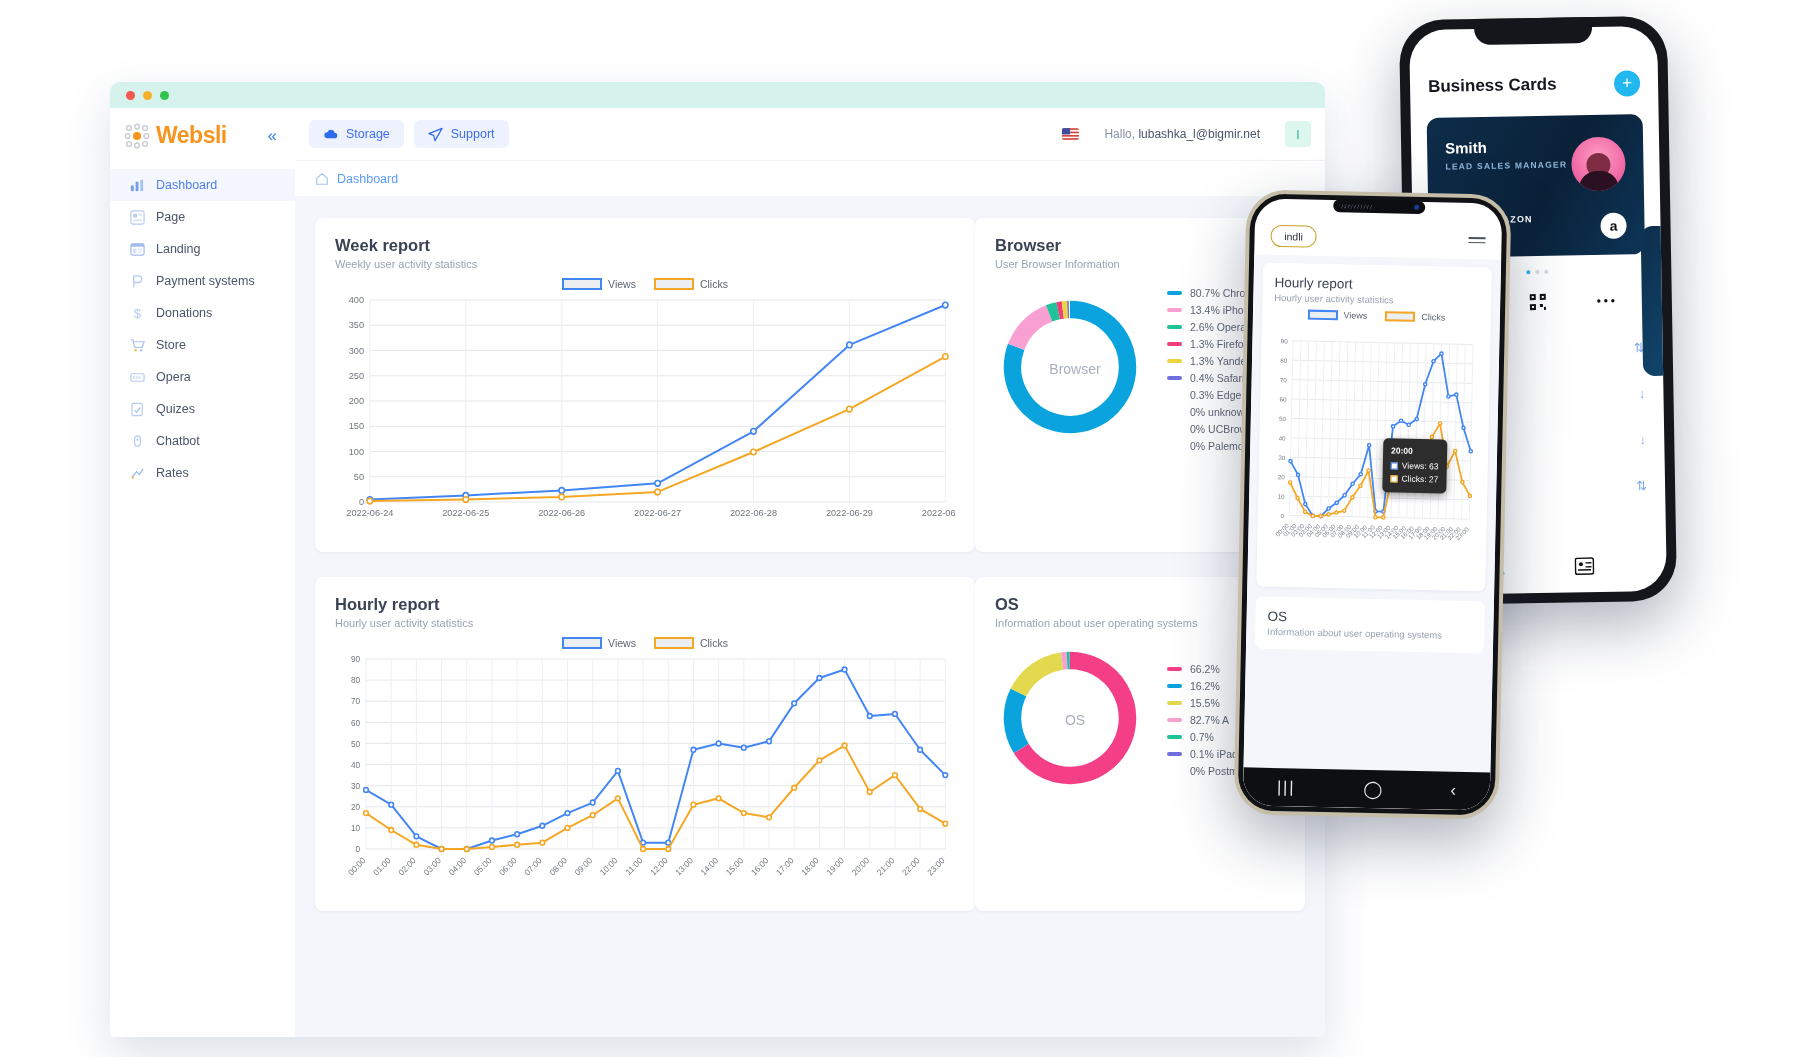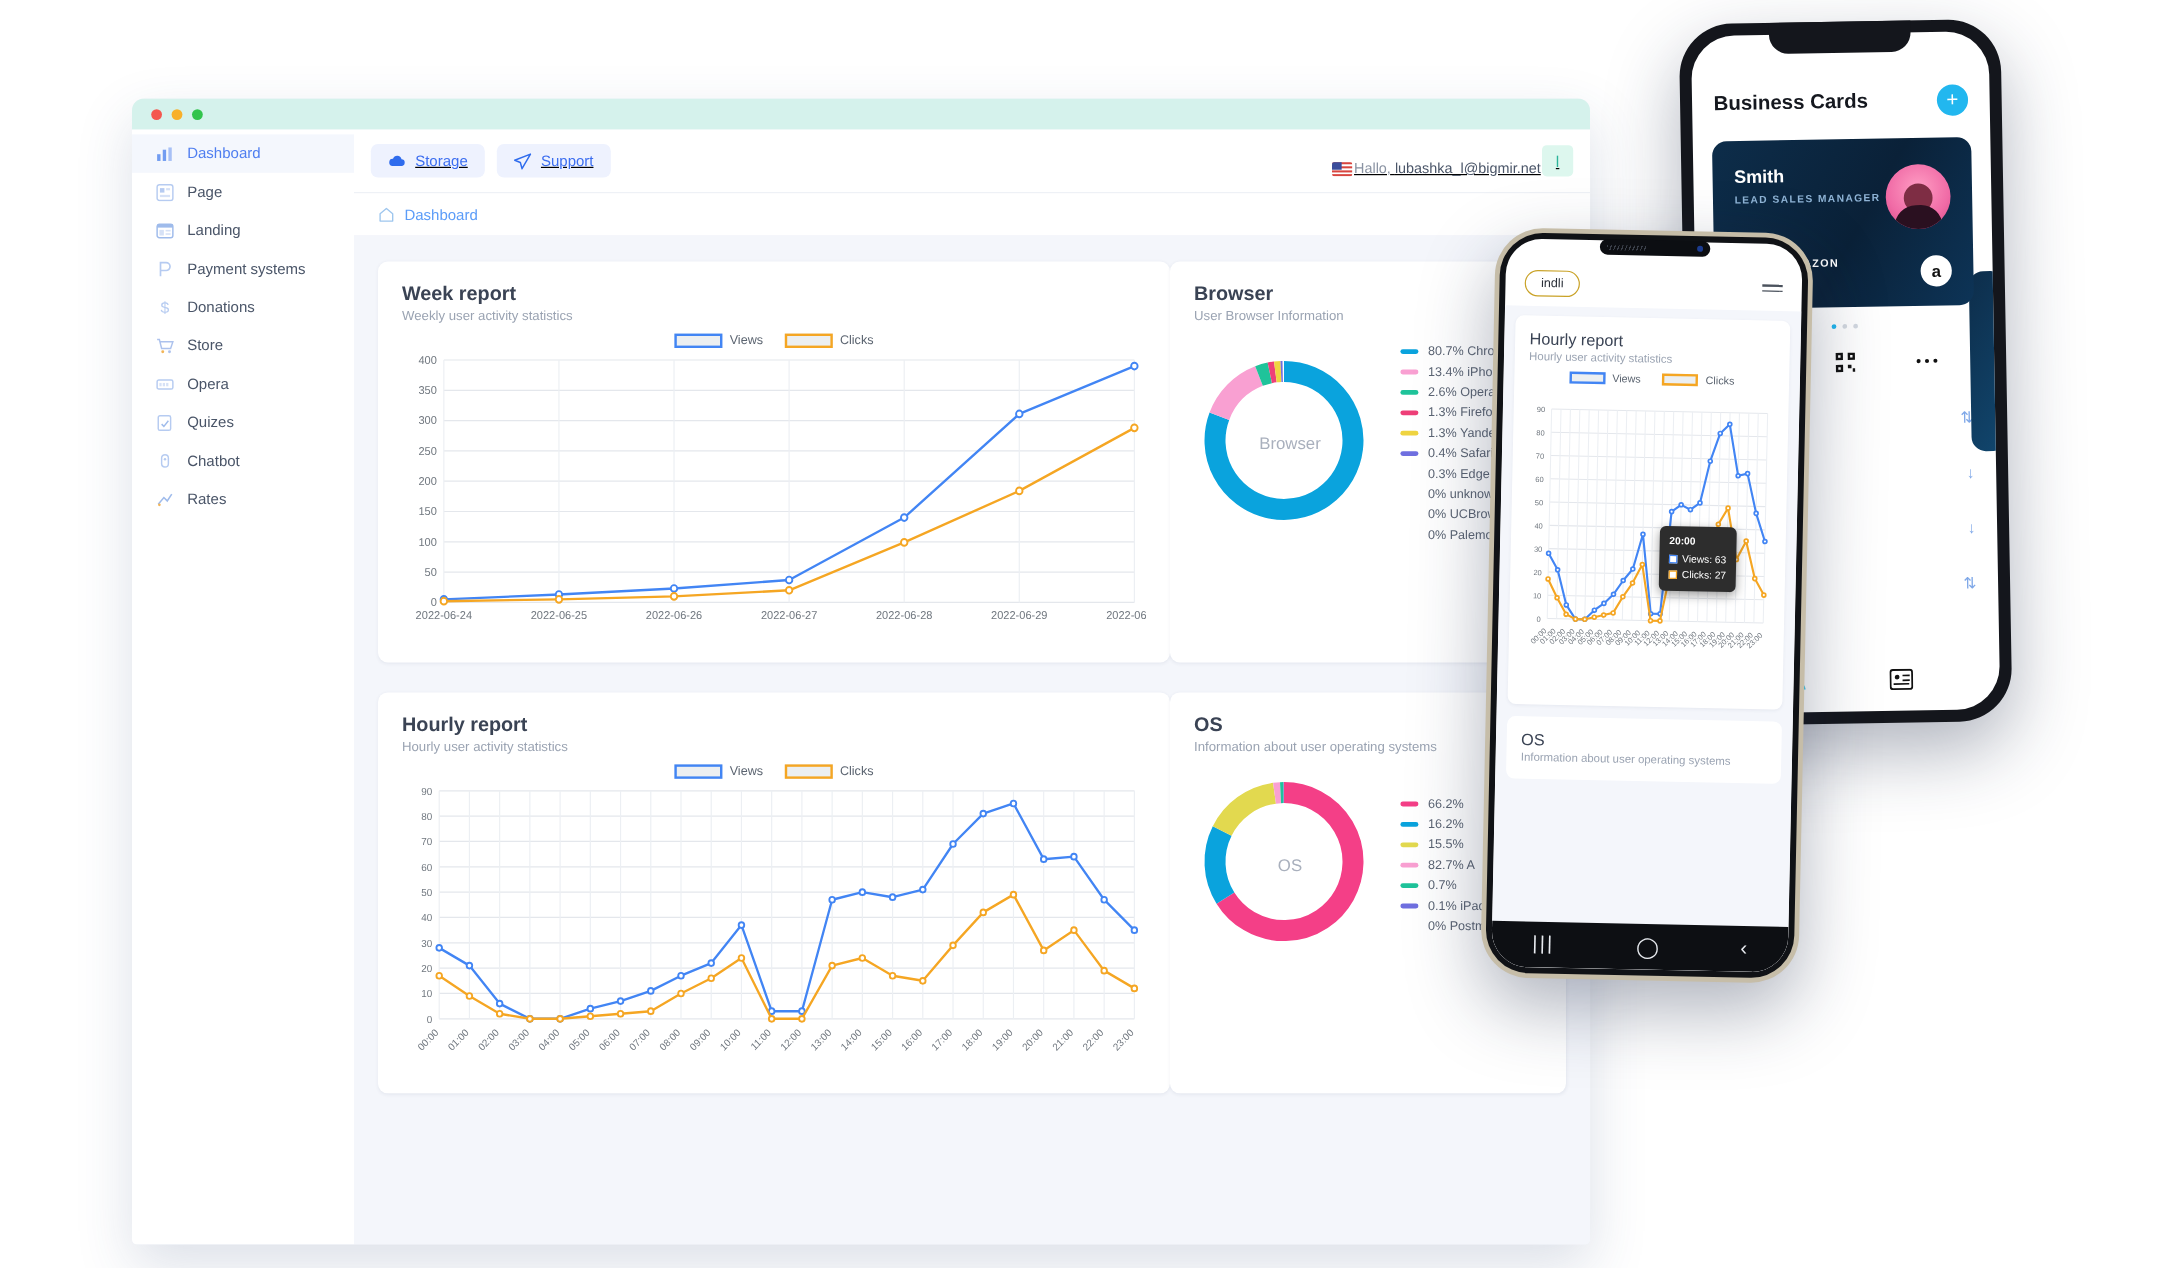--- a/index.html
+++ b/index.html
@@ -73,29 +73,29 @@
     margin-top: 12px; width: 100%; height: 29px;
     background: #ffc10b; border: 0; border-radius: 5px;
     color: #1d2430; font-size: 12.5px; cursor: pointer;
     display: flex; align-items: center; justify-content: center; gap: 8px;
   }
 
   
   .main { flex: 1; display: flex; flex-direction: column; min-width: 0; }
   .topbar {
     height: 52px; background: #fff;
-    display: flex; align-items: center; padding: 0 14px; gap: 10px; text-decoration: underline;
+    display: flex; align-items: center; padding: 0 14px; gap: 10px;
   }
   .tbtn {
     display: flex; align-items: center; gap: 8px;
     background: #eef2fe; border: 0; border-radius: 6px;
     height: 28px; padding: 0 14px;
     color: #3c6ef0; font-size: 12.5px; cursor: pointer;
   }
-  .topright { margin-left: auto; display: flex; align-items: flex-end; gap: 1px; }
+  .topright { margin-left: auto; display: flex; align-items: center; gap: 25px; }
   .flag { width: 17px; height: 12px; border-radius: 2px; overflow: hidden; flex: none; }
   .hello { font-size: 12px; color: #8a93a3; }
   .hello b { color: #4a5568; font-weight: normal; }
   .avatar {
     width: 26px; height: 26px; border-radius: 4px;
     background: #ddf7ee; color: #2bb49a;
     display: flex; align-items: center; justify-content: center;
     font-size: 13px; cursor: pointer;
   }
   .crumbbar {
@@ -316,20 +316,37 @@
   <div class="window">
     <div class="titlebar">
       <span class="dot r"></span>
       <span class="dot y"></span>
       <span class="dot g"></span>
     </div>
 
     <div class="appbody">
 
       <aside class="sidebar">
+        <div class="brandrow">
+          <svg class="logo-mark" viewBox="0 0 26 26">
+            <g fill="none" stroke="#c8ccd4" stroke-width="1.4">
+              <circle cx="5" cy="5" r="2.4"></circle>
+                <circle cx="13" cy="3.6" r="2.4"></circle>
+                <circle cx="21" cy="5" r="2.4"></circle>
+              <circle cx="3.6" cy="13" r="2.4"></circle>
+                <circle cx="22.4" cy="13" r="2.4"></circle>
+              <circle cx="5" cy="21" r="2.4"></circle>
+                <circle cx="13" cy="22.4" r="2.4"></circle>
+                <circle cx="21" cy="21" r="2.4"></circle>
+            </g>
+            <circle cx="13" cy="13" r="4" fill="#f7941d"></circle>
+          </svg>
+          <span class="brand-text">Websli</span>
+          <span class="collapse">«</span>
+        </div>
 
         <nav class="nav">
           <div class="navitem active">
             <svg class="navicon" viewBox="0 0 16 16">
               <rect x="1" y="8" width="3" height="6" fill="#5b8def"></rect>
                 <rect x="6" y="4" width="3" height="10" fill="#5b8def"></rect>
                 <rect x="11" y="2" width="3" height="12" fill="#9ab7f5"></rect>
             </svg>
             <span>Dashboard</span>
           </div>

